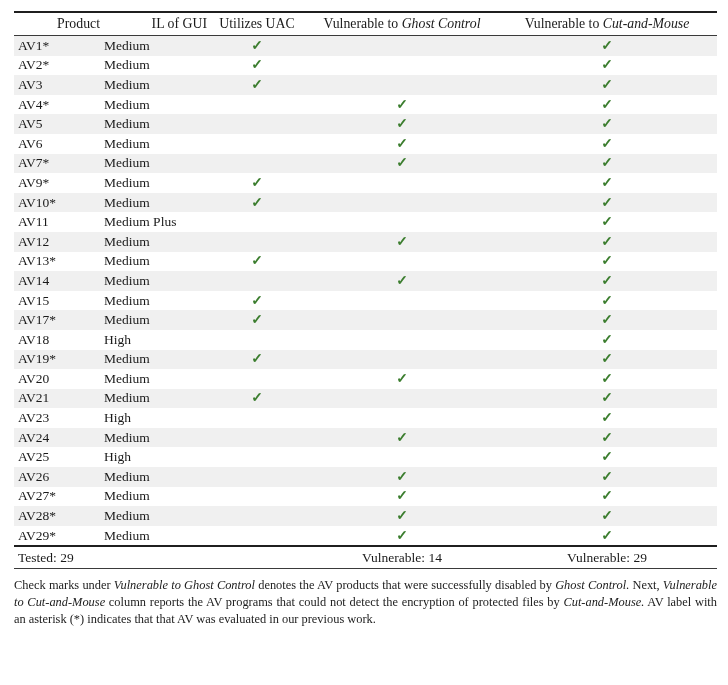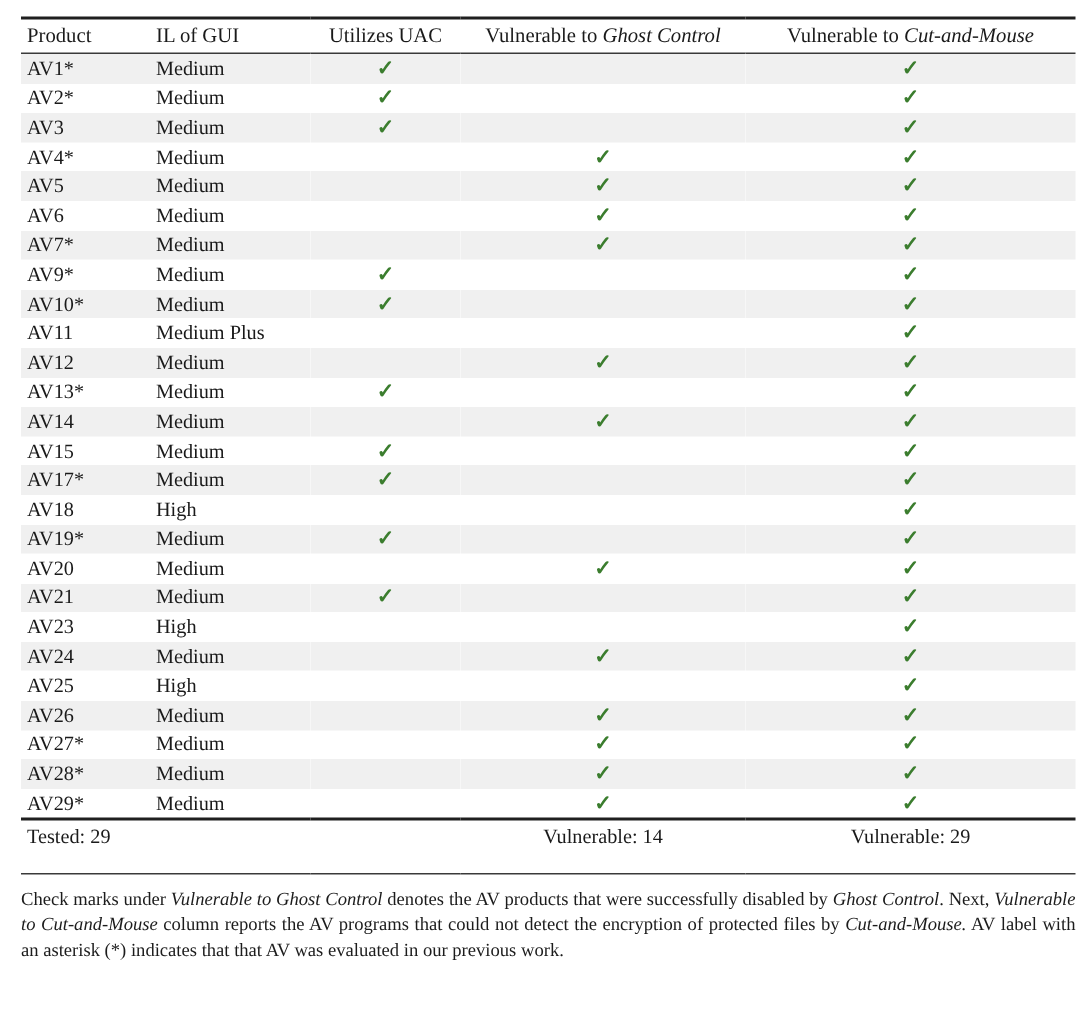--- a/index.html
+++ b/index.html
@@ -28,21 +28,21 @@
   col.c-uac     { width: 100px; }
   col.c-ghost   { width: 190px; }
   col.c-cut     { width: 220px; }
 
   thead tr {
     border-top: 2.5px solid #1f1f1f;
     border-bottom: 1.2px solid #3a3a3a;
   }
   thead th {
     font-weight: normal;
-    text-align: left;
+    text-align: right;
     padding: 2px 0 2px 4px;
     height: 18px;
     white-space: nowrap;
     font-size: 13.8px;
   }
   thead th.center { text-align: center; padding-left: 0; margin-top: 40px; }
 
   tbody tr:nth-child(odd) { background: #f0f0f0; }
   tbody td {
     height: 19.6px;
@@ -58,21 +58,21 @@
     font-size: 14px;
     line-height: 1;
   }
 
   tfoot tr {
     border-top: 2px solid #1f1f1f;
     border-bottom: 1.5px solid #3a3a3a;
   }
   tfoot td {
     height: 19px;
-    padding: 1px 0 15px 4px;
+    padding: 1px 0 1px 4px;
     font-size: 13.5px;
   }
 
   .caption {
     width: 703px;
     margin-top: 8px;
     font-size: 12.4px;
     line-height: 16.9px;
     text-align: justify;
     color: #1c1c1c;

